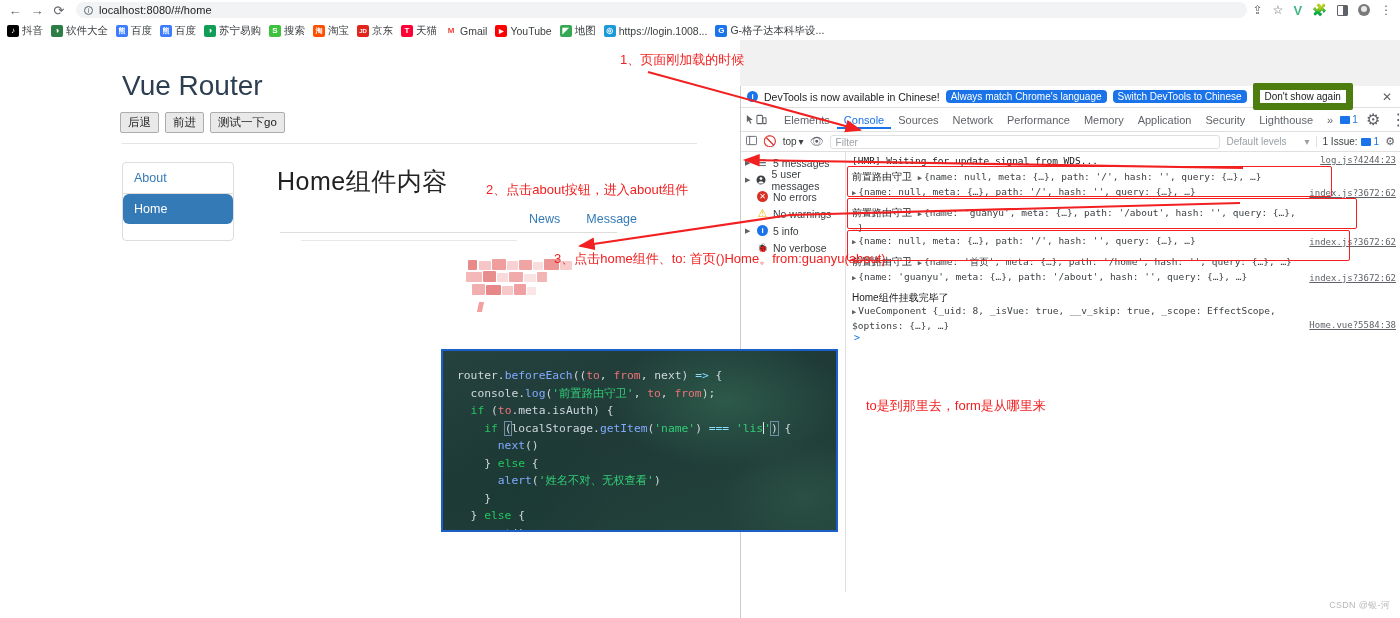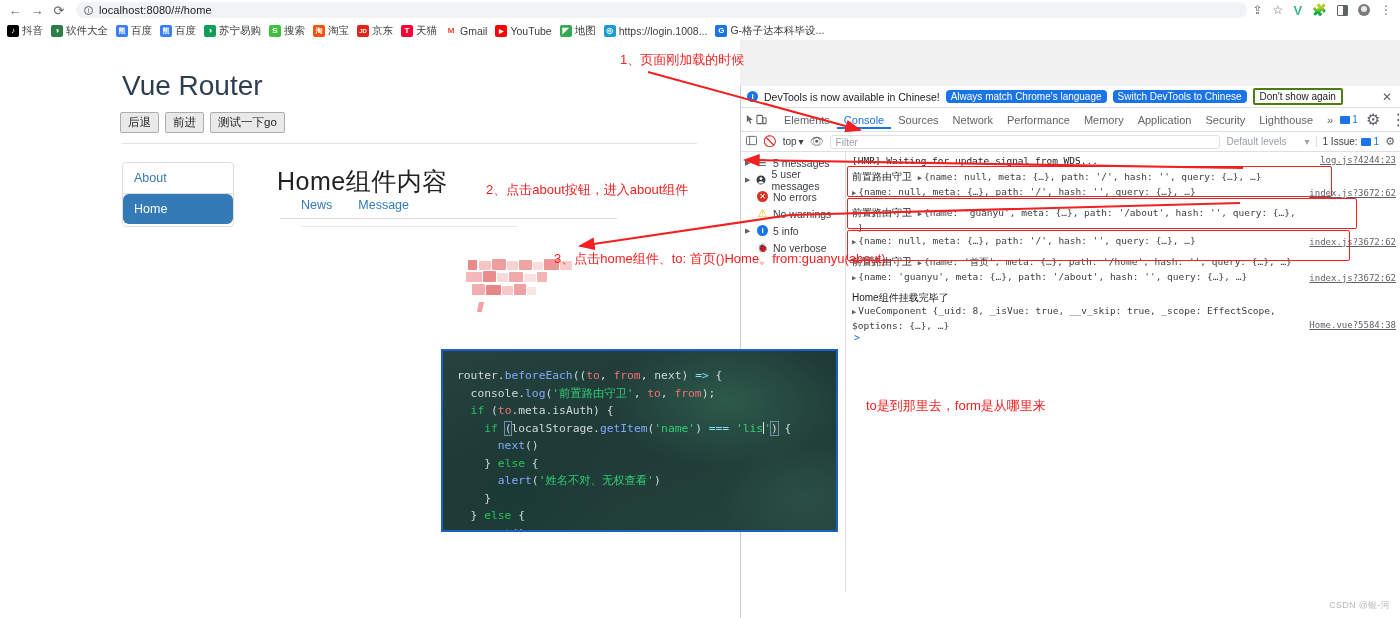--- a/index.html
+++ b/index.html
@@ -55,21 +55,21 @@
 
   .row-cols { display:flex; margin-top:18px; }
   .list-group { width:112px; border:1px solid #ddd; border-radius:4px; overflow:hidden; background:#fff;
                 margin-left:2px; }
   .list-item { padding:8px 11px; font-size:12.5px; color:#337ab7; border-bottom:1px solid #ddd; cursor:pointer;}
   .list-item:last-child { border-bottom:none; }
   .list-item.active { background:#337ab7; color:#fff;border-radius:6px; }
 
   .content-col { margin-left:43px; width:360px; }
   .content-title { font-size:25px; color:#222; margin:3px 0 0 0; font-weight:normal; letter-spacing:.5px; }
-  .tabs { display:flex; gap:26px; padding-left:24px; }
+  .tabs { display:flex; gap:26px; margin-top:14px; padding-left:24px;justify-content:flex-end; }
   .tab { font-size:12.5px; color:#337ab7; cursor:pointer; }
   .tab-underline { margin-top:6px; margin-left:3px; width:337px; height:1px; background:#ddd; }
   .tab-underline2 { margin-top:7px; margin-left:24px; width:216px; height:1px; background:#e8e8e8; }
 
   
   .mosaic { position:absolute; left:466px; top:216px; width:118px; height:48px; }
   .mo { position:absolute; border-radius:1px; }
   .mosaic-tail { position:absolute; left:478px; top:262px; width:5px; height:10px; background:#f4a0a0; transform:skewX(-12deg);}
 
   
@@ -85,21 +85,21 @@
   
   .devtools { position:absolute; left:740px; top:46px; width:660px; height:572px; background:#fff;
               border-left:1px solid #cdcdcd; font-family:"Liberation Sans", sans-serif; }
 
   .dt-banner { height:22px; display:flex; align-items:center; background:#fff; border-bottom:1px solid #e0e0e0;
                padding:0 6px; gap:6px; font-size:10.5px; color:#202124; }
   .dt-banner .icircle { width:11px; height:11px; border-radius:50%; background:#1a73e8; color:#fff;
                         font-size:8px; line-height:11px; text-align:center; flex:0 0 auto; font-weight:bold;}
   .dt-banner .bluebtn { background:#1a73e8; color:#fff; border-radius:4px; padding:1px 5px; font-size:10px;
                         white-space:nowrap; cursor:pointer;}
-  .dt-banner .ghostbtn { border:2px solid #4d7c0f; border-radius:2px; padding:1px 5px; font-size:10px;
+  .dt-banner .ghostbtn { border:7px solid #4d7c0f; border-radius:2px; padding:1px 5px; font-size:10px;
                          color:#202124; background:#fff; white-space:nowrap; cursor:pointer;}
   .dt-banner .close-x { margin-left:auto; color:#5f6368; font-size:12px; cursor:pointer; padding-right:2px;}
 
   .dt-tabs { height:24px; display:flex; align-items:center; border-bottom:1px solid #e0e0e0;
              padding:0 4px; gap:0; background:#fff; }
   .dt-tool { width:19px; height:19px; display:flex; align-items:center; justify-content:center; color:#5f6368; }
   .dt-sep { width:1px; height:14px; background:#e0e0e0; margin:0 5px; }
   .dt-tab { font-size:11px; color:#5f6368; padding:3px 7px; cursor:pointer; white-space:nowrap; }
   .dt-tab.sel { color:#1a73e8; box-shadow:inset 0 -2px 0 #1a73e8; }
   .dt-right { margin-left:auto; display:flex; align-items:center; gap:6px; padding-right:4px; }

